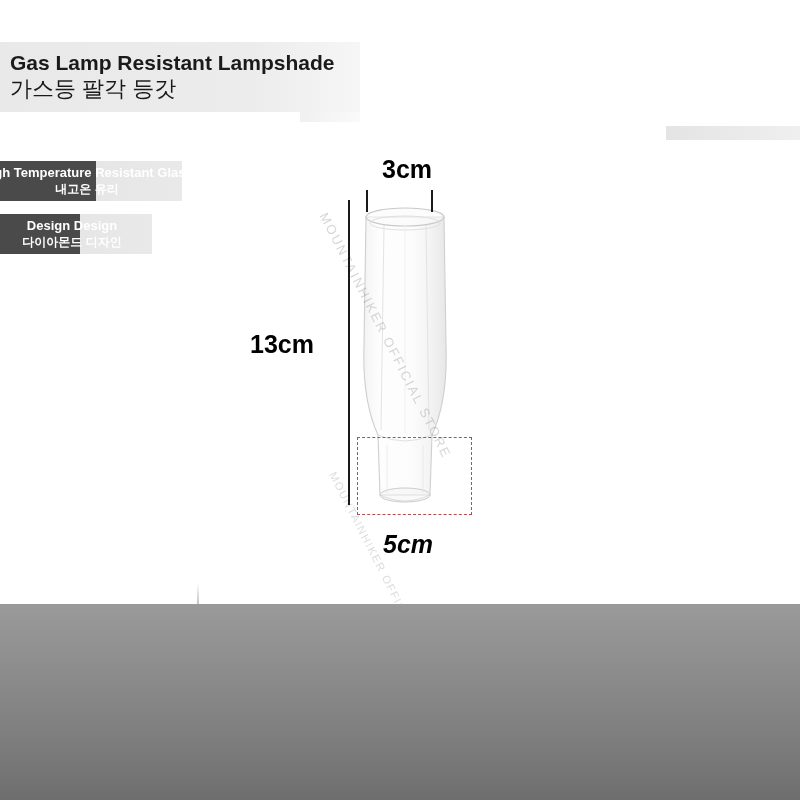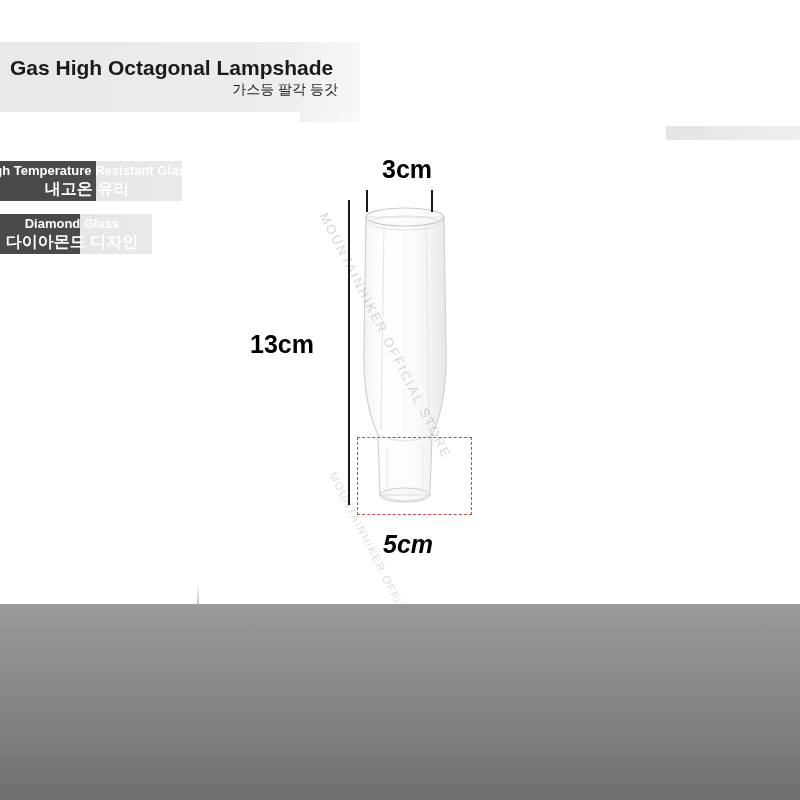--- a/index.html
+++ b/index.html
@@ -27,23 +27,23 @@
     padding-left: 10px;
   }
   .title-main {
     font-size: 21px;
     font-weight: bold;
     color: #1a1a1a;
     letter-spacing: 0px;
     line-height: 1.15;
   }
   .title-sub {
-    font-size: 14px;
+    font-size: 22px;
     color: #1a1a1a;
-    text-align: right;
+    text-align: left;
     padding-right: 22px;
     line-height: 1.3;
   }
   .title-tail {
     position: absolute;
     left: 300px; top: 100px;
     width: 60px; height: 22px;
     background: linear-gradient(90deg,#f0f0f0 0%, #fafafa 100%);
   }
 
@@ -53,21 +53,21 @@
     background: linear-gradient(90deg,#4a4a4a 0%, #4a4a4a 55%, #e6e6e6 55%, #e9e9e9 100%);
     color: #ffffff;
     display: flex;
     flex-direction: column;
     justify-content: center;
     align-items: center;
   }
   .tag-1 { left: -8px; top: 161px; width: 190px; height: 40px; }
   .tag-2 { left: -8px; top: 214px; width: 160px; height: 40px; }
   .tag-line1 { font-size: 13px; font-weight: bold; line-height: 1.25; white-space: nowrap; }
-  .tag-line2 { font-size: 16px; font-weight: bold; line-height: 1.25; white-space: nowrap; }
+  .tag-line2 { font-size: 12px; font-weight: bold; line-height: 1.25; white-space: nowrap; }
   .tag-1 .tag-line1 { color: #ffffff; }
   .tag-1 .tag-line2 { color: #ffffff; }
   .tag-2 .tag-line1 { color: #ffffff; }
   .tag-2 .tag-line2 { color: #ffffff; }
 
   
   .right-bar {
     position: absolute;
     left: 666px; top: 126px;
     width: 134px; height: 14px;
@@ -149,30 +149,30 @@
     background: linear-gradient(180deg, rgba(150,150,150,0) 0%, #8b8b8b 100%);
   }
 </style>
 </head>
 <body>
 
 <div class="page">
 
   <div class="title-tail"></div>
   <div class="title-block">
-    <div class="title-main">Gas High Octagonal Lampshade</div>
+    <div class="title-main">Gas Lamp Resistant Lampshade</div>
     <div class="title-sub">가스등  팔각 등갓</div>
   </div>
 
   <div class="tag tag-1">
     <div class="tag-line1">High Temperature Resistant Glass</div>
     <div class="tag-line2">내고온 유리</div>
   </div>
   <div class="tag tag-2">
-    <div class="tag-line1">Diamond Glass</div>
+    <div class="tag-line1">Design Design</div>
     <div class="tag-line2">다이아몬드 디자인</div>
   </div>
 
   <div class="right-bar"></div>
 
   <div class="main-art">
     <svg class="glass-svg" width="130" height="320" viewBox="0 0 130 320" xmlns="http://www.w3.org/2000/svg">
       <defs>
         <linearGradient id="gl" x1="0" y1="0" x2="1" y2="0">
           <stop offset="0%" stop-color="#e8e8e8" stop-opacity="0.55"></stop>

